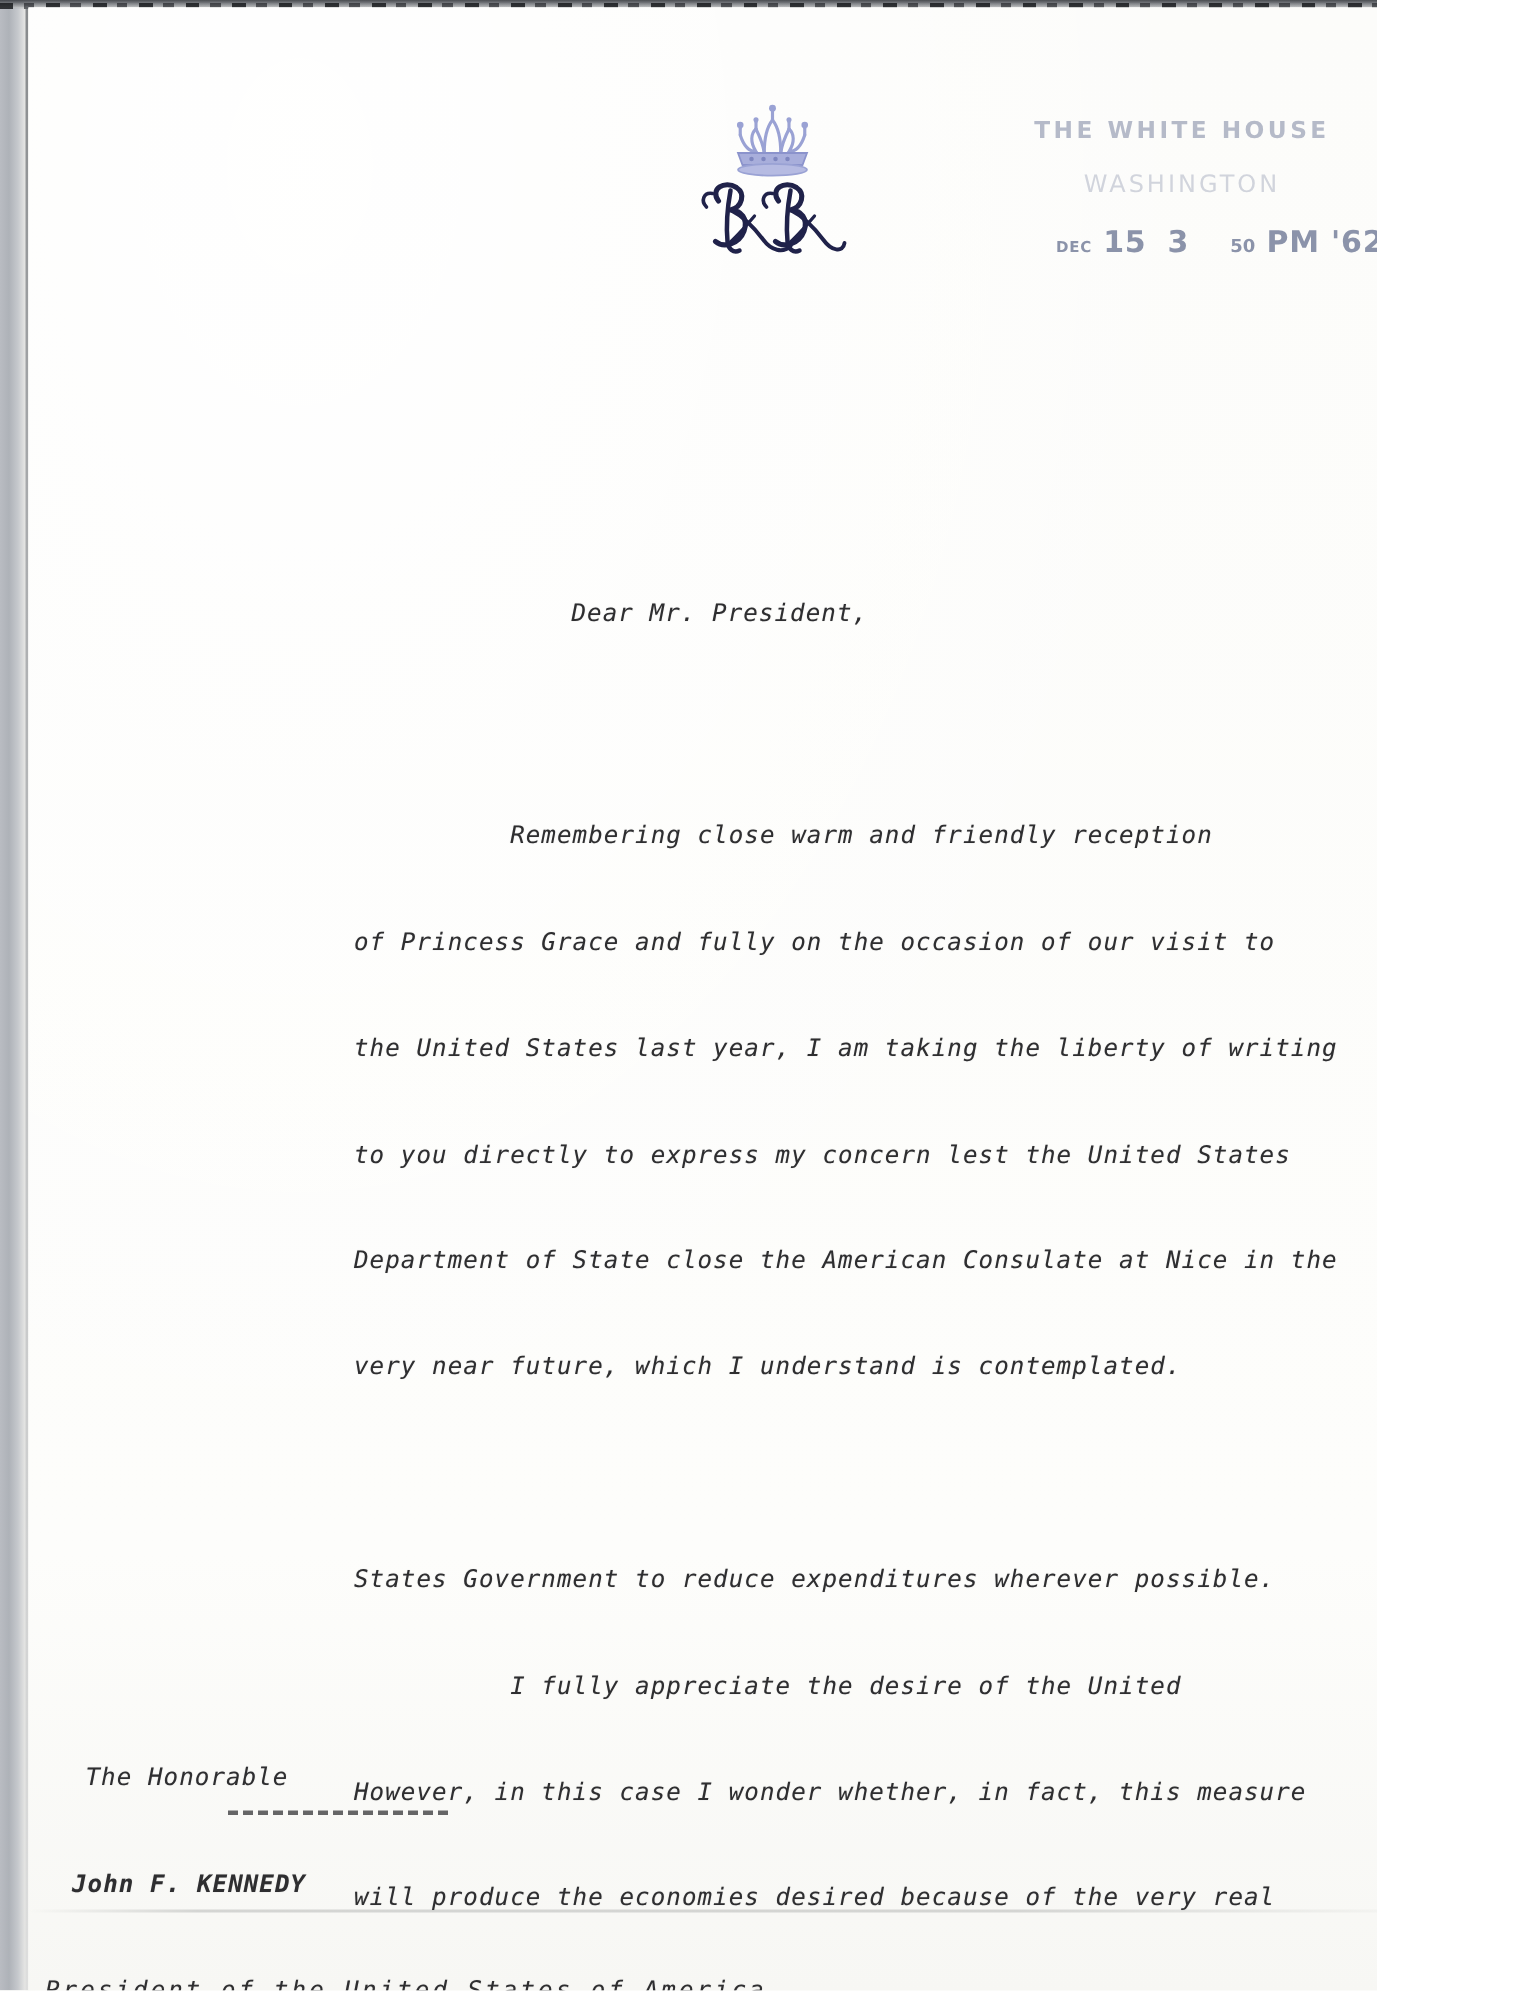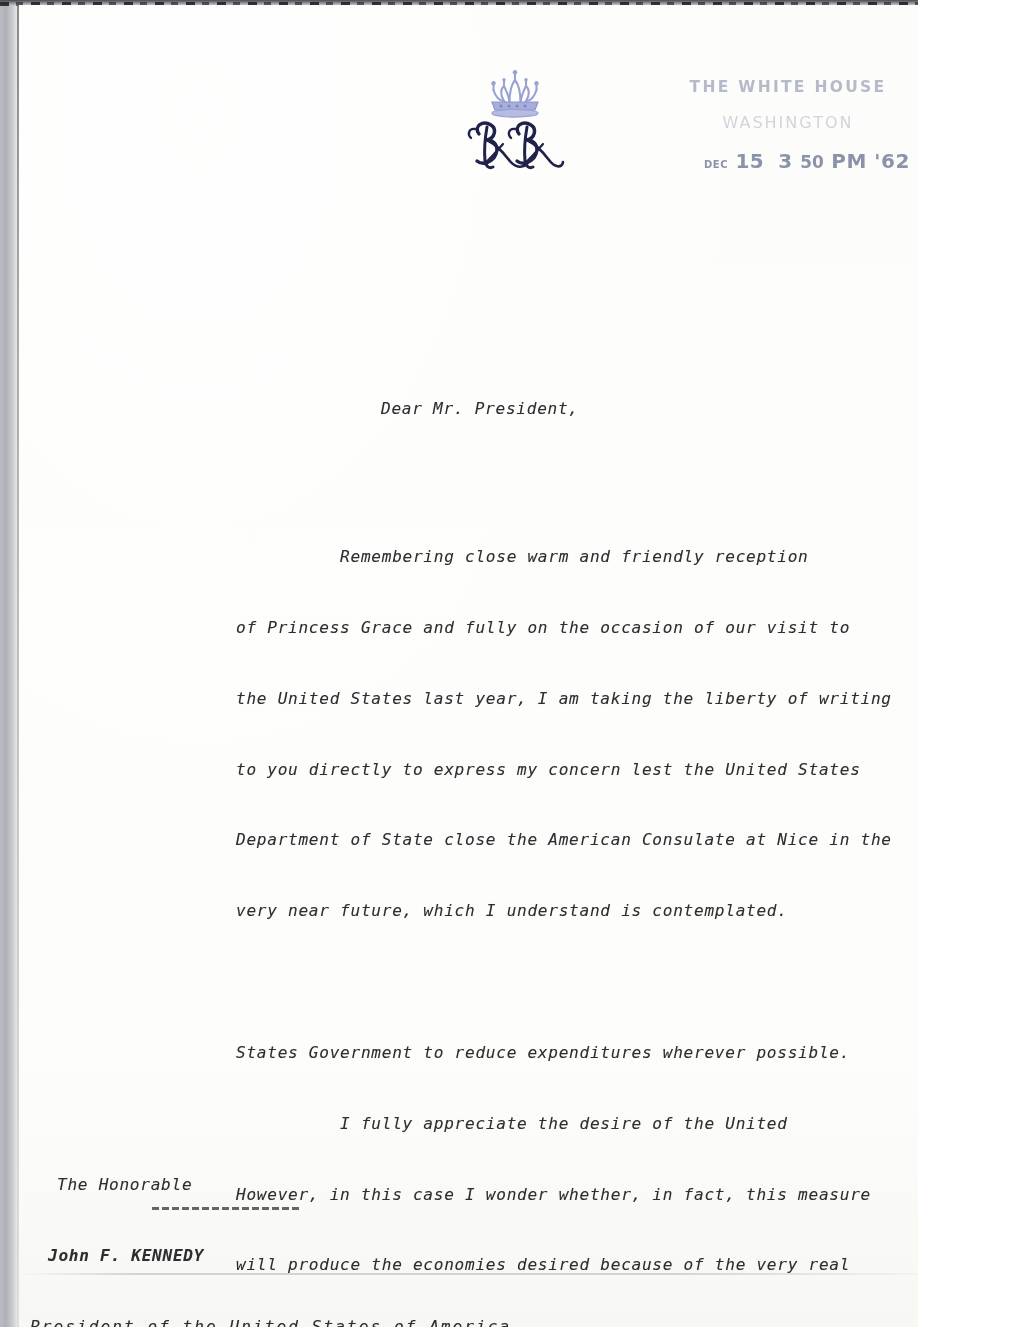--- a/index.html
+++ b/index.html
@@ -123,22 +123,23 @@
   .stamp-date {
     margin-top: 17px;
     font-size: 20px;
     font-weight: 700;
     color: #7c859f;
     letter-spacing: .5px;
     white-space: nowrap;
     opacity: .88;
   }
   .stamp-date .sm {
-    font-size: 17px;
+    font-size: 12px;
     letter-spacing: 0;
+    margin-left: 20px;
   }
   .stamp-date .mo {
     font-size: 10px;
     margin-left: 36px;
   }
   .stamp-date .gap { display: inline-block; width: 14px; }
 
   
   .typed {
     color: #2e2e30;

